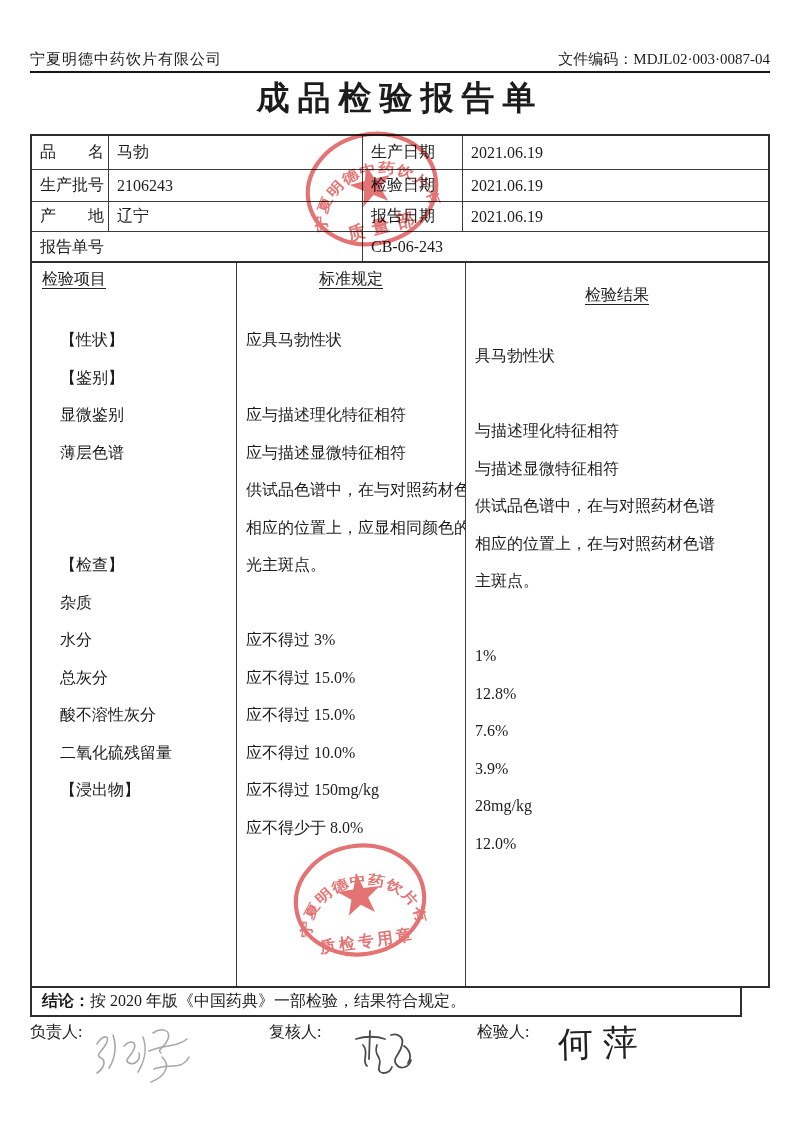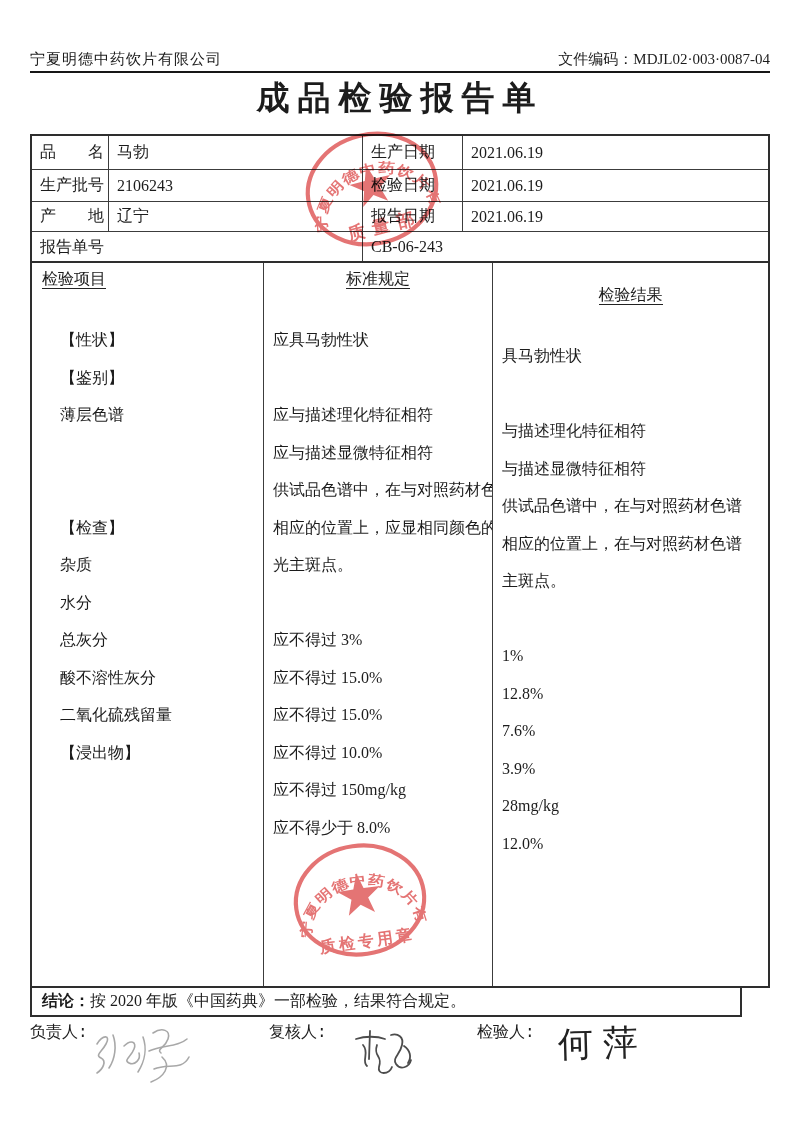--- a/index.html
+++ b/index.html
@@ -25,41 +25,41 @@
     padding:0 8px;white-space:nowrap;border-right:1px solid #3c3c3c;border-bottom:1px solid #3c3c3c;}
   .info-table .cell.last{border-right:none;}
   .info-table .cell.nobot{border-bottom:none;}
   .info-table .span2{grid-column:span 2;}
   
   .main-table{
     position:absolute;left:30px;top:261px;width:740px;height:727px;box-sizing:border-box;
     border:2px solid #2e2e2e;display:flex;font-size:16px;
   }
   .mt-col{box-sizing:border-box;height:100%;}
-  .mt-col.c1{width:232px;border-right:1px solid #3c3c3c;}
+  .mt-col.c1{width:205px;border-right:1px solid #3c3c3c;}
   .mt-col.c2{width:229px;border-right:1px solid #3c3c3c;}
   .mt-col.c3{flex:1;margin-top:16px;}
   .mt-head{height:34px;line-height:32px;white-space:nowrap;}
   .mt-head.left{padding-left:10px;text-align:left;}
   .mt-head.center{text-align:center;}
   .mt-head span{border-bottom:1px solid #222;padding-bottom:1px;}
   .mt-spacer{height:24px;}
   .line{height:37.5px;line-height:37.5px;white-space:nowrap;overflow:hidden;}
   .c1 .line{padding-left:28px;}
   .c2 .line,.c3 .line{padding-left:9px;}
   
   .conclusion{
     position:absolute;left:30px;top:988px;width:712px;height:29px;box-sizing:border-box;
     border:2px solid #2e2e2e;border-top:none;display:flex;align-items:center;
     padding-left:10px;font-size:16px;white-space:nowrap;
   }
   .conclusion .lbl{font-weight:bold;}
   
   .sig-row{position:absolute;left:30px;top:1020px;width:740px;height:80px;font-size:16px;}
-  .sig-label{position:absolute;top:2px;white-space:nowrap;font-family:Liberation Mono, monospace;}
+  .sig-label{position:absolute;top:2px;white-space:nowrap;}
   .sig-label.l1{left:0;}
   .sig-label.l2{left:239px;}
   .sig-label.l3{left:447px;}
   .sig-svg{position:absolute;}
   .sig1{left:60px;top:2px;}
   .sig2{left:316px;top:6px;}
   .sig-name{position:absolute;left:528px;top:0px;font-size:35px;letter-spacing:10px;
             color:#222;transform:rotate(-1.5deg);white-space:nowrap;}
   
   .stamp{position:absolute;mix-blend-mode:multiply;opacity:0.85;}
@@ -95,20 +95,21 @@
   <div class="cell span2 last nobot">CB-06-243</div>
 </div>
 
 <div class="main-table">
   <div class="mt-col c1">
     <div class="mt-head left"><span>检验项目</span></div>
     <div class="mt-spacer"></div>
     <div class="lines" id="lines-item">
         <div class="line">【性状】</div>
         <div class="line">【鉴别】</div>
+        <div class="line">显微鉴别</div>
         <div class="line">薄层色谱</div>
         <div class="line"></div>
         <div class="line"></div>
         <div class="line">【检查】</div>
         <div class="line">杂质</div>
         <div class="line">水分</div>
         <div class="line">总灰分</div>
         <div class="line">酸不溶性灰分</div>
         <div class="line">二氧化硫残留量</div>
         <div class="line">【浸出物】</div>

